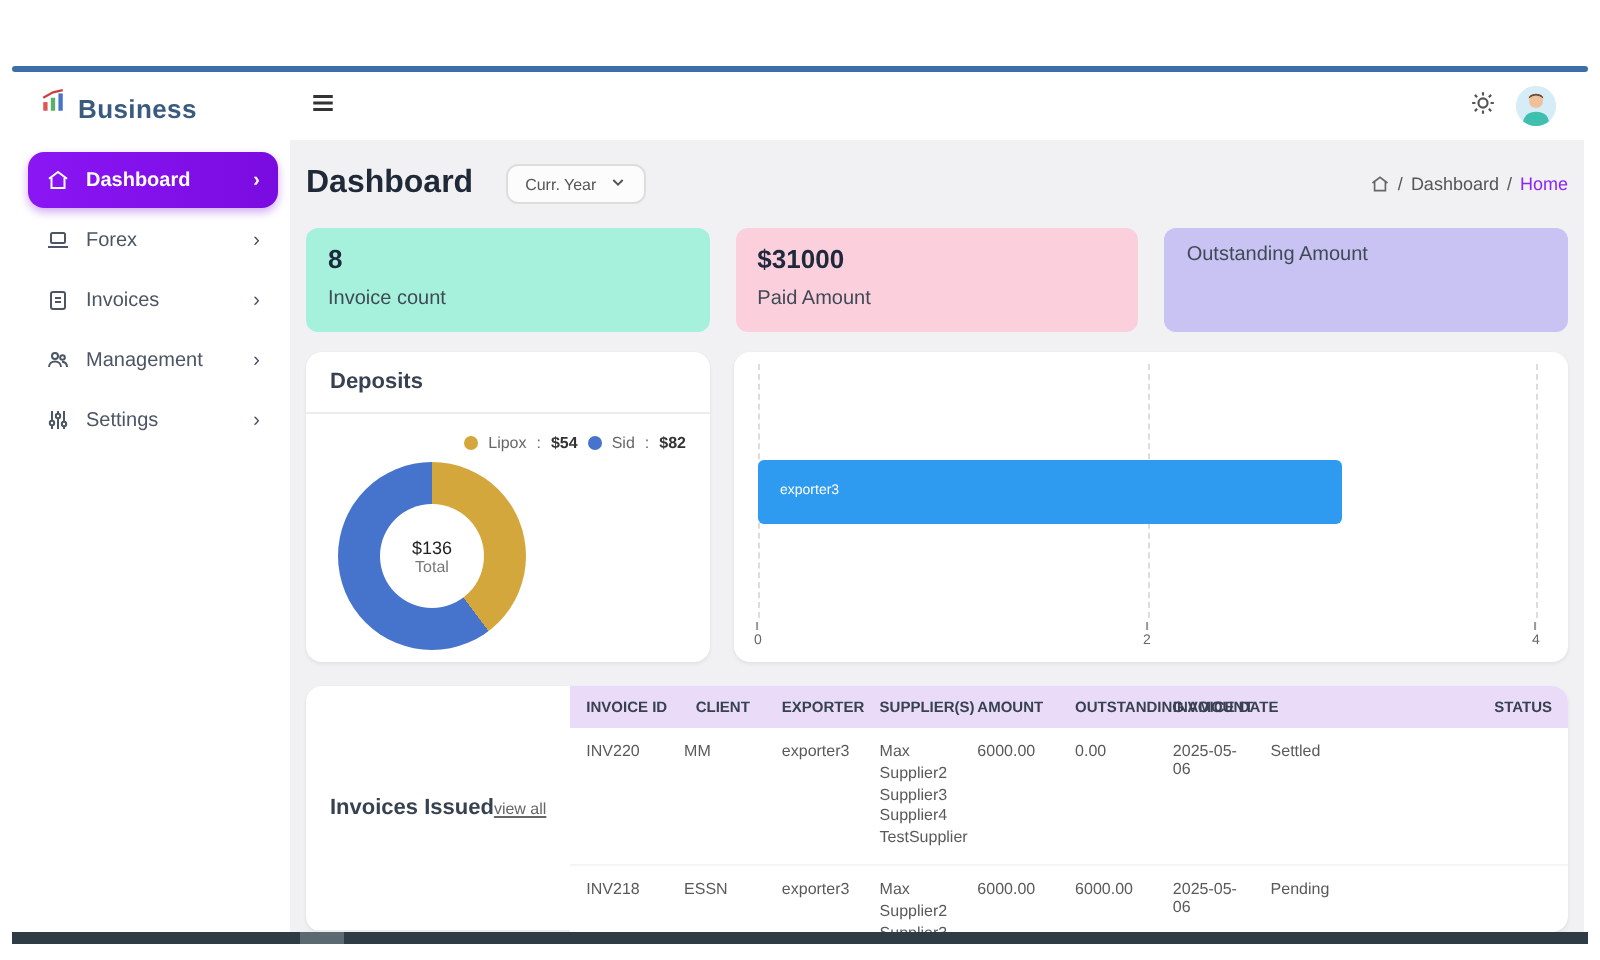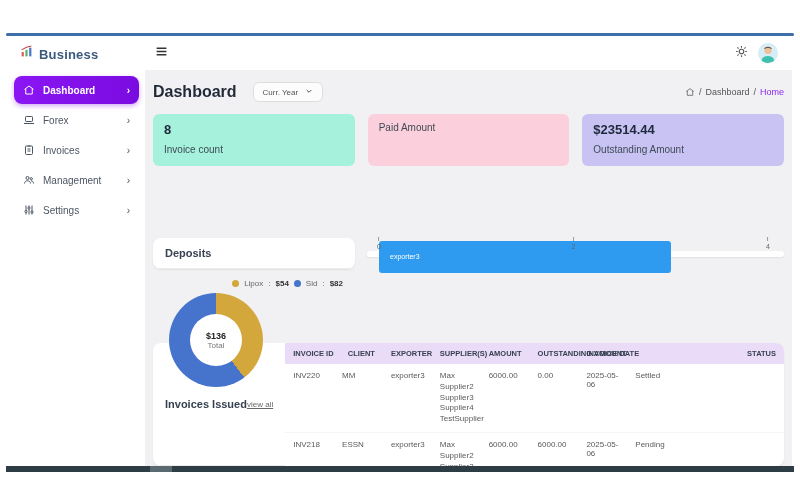--- a/index.html
+++ b/index.html
@@ -50,28 +50,28 @@
   .stat-card.pink { background:#fccfdd; }
   .stat-card.lavender { background:#c8c3f3; }
   .stat-value { font-size:13px; font-weight:bold; color:#1e293b; margin-bottom:7px; }
   .stat-label { font-size:10px; color:#3f4a56; }
 
   .card { background:#fff; border-radius:8px; box-shadow:0 1px 2px rgba(0,0,0,.07); }
   .card-title-row { display:flex; align-items:center; padding:9px 12px; border-bottom:1px solid #ececec; flex:0 0 auto; }
   .card-title { font-size:11px; font-weight:bold; color:#374151; }
 
   
-  .charts-row { display:flex; gap:12px; height:155px; margin-bottom:12px; flex:0 0 auto;align-items:center; }
+  .charts-row { display:flex; gap:12px; height:155px; margin-bottom:12px; flex:0 0 auto; }
   .deposits-card { width:202px; flex:0 0 202px; display:flex; flex-direction:column; }
   .deposits-body { position:relative; flex:1; }
   .donut { position:absolute; left:16px; top:24px; width:94px; height:94px; border-radius:50%;
            background:conic-gradient(#d4a73c 0deg 143deg, #4673cb 143deg 360deg); }
   .donut-hole { position:absolute; left:21px; top:21px; width:52px; height:52px; border-radius:50%; background:#fff;
                 display:flex; flex-direction:column; align-items:center; justify-content:center; }
-  .donut-val { font-size:9px; font-weight:bold; color:#222; }
+  .donut-val { font-size:9px; font-weight:normal; color:#222; }
   .donut-sub { font-size:8px; color:#777; }
   .legend { position:absolute; right:12px; top:10px; display:flex; flex-direction:row; gap:5px; }
   .legend-item { display:flex; align-items:center; gap:5px; font-size:8px; color:#666; }
   .dot { width:7px; height:7px; border-radius:50%; flex:0 0 auto; }
   .dot-gold { background:#d4a73c; }
   .dot-blue { background:#4673cb; }
   .legend-val { font-weight:bold; color:#333; }
 
   .exporter-card { flex:1; display:flex; flex-direction:column; min-width:0; }
   .exporter-body { flex:1; position:relative; margin:4px 16px 2px 12px; }
@@ -226,24 +226,24 @@
             <span class="current">Home</span>
           </div>
         </div>
 
         <div class="stats">
           <div class="stat-card mint">
             <div class="stat-value">8</div>
             <div class="stat-label">Invoice count</div>
           </div>
           <div class="stat-card pink">
+            <div class="stat-value">$31000</div>
             <div class="stat-label">Paid Amount</div>
           </div>
           <div class="stat-card lavender">
-            <div class="stat-value">$23514.44</div>
             <div class="stat-label">Outstanding Amount</div>
           </div>
         </div>
 
         <div class="charts-row">
 
           <section class="card deposits-card">
             <div class="card-title-row">
               <span class="card-title">Deposits</span>
             </div>

